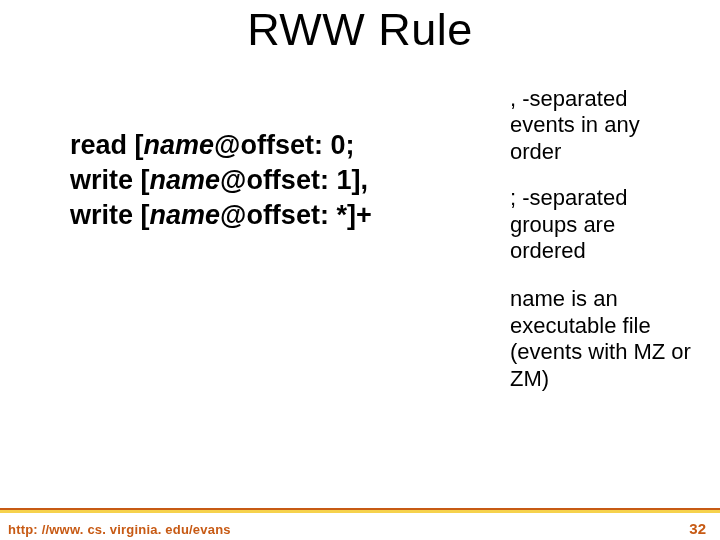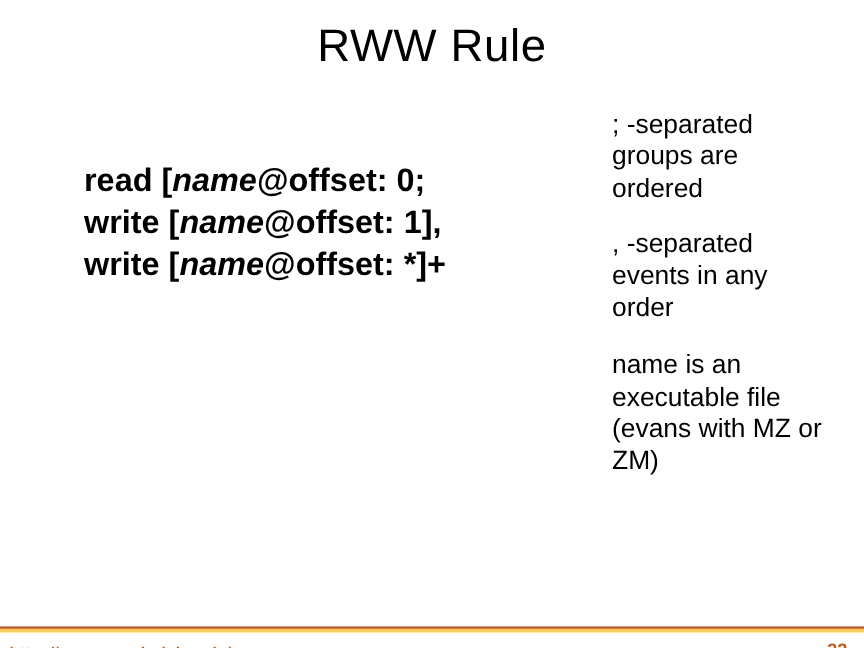--- a/index.html
+++ b/index.html
@@ -15,23 +15,23 @@
     box-sizing: border-box;
   }
   .slide {
     position: relative;
     width: 720px;
     height: 540px;
     box-sizing: border-box;
   }
   .title {
     text-align: center;
-    font-size: 38px;
+    font-size: 45px;
     font-weight: 400;
-    margin-top: 18px;
+    margin-top: 4px;
     letter-spacing: 0.5px;
   }
   .body-row {
     display: flex;
     margin-top: 30px;
     padding-left: 70px;
     padding-right: 28px;
     align-items: flex-start;
   }
   .left-col {
@@ -98,24 +98,24 @@
       </div>
       <div>
         <span>write [</span><span class="italic">name</span><span>@offset: 1],</span>
       </div>
       <div>
         <span>write [</span><span class="italic">name</span><span>@offset: *]+</span>
       </div>
     </div>
 
     <div class="right-col">
+      <div class="note">, -separated events in any order</div>
       <div class="note">; -separated groups are ordered</div>
-      <div class="note">, -separated events in any order</div>
       <div class="note note3">
-        <span class="italic">name</span><span> is an executable file (evans with MZ or ZM)</span>
+        <span class="italic">name</span><span> is an executable file (events with MZ or ZM)</span>
       </div>
     </div>
   </div>
 
   <div class="footer">
     <div class="footer-rule"></div>
     <div class="footer-link">http: //www. cs. virginia. edu/evans</div>
     <div class="footer-page">32</div>
   </div>
 

